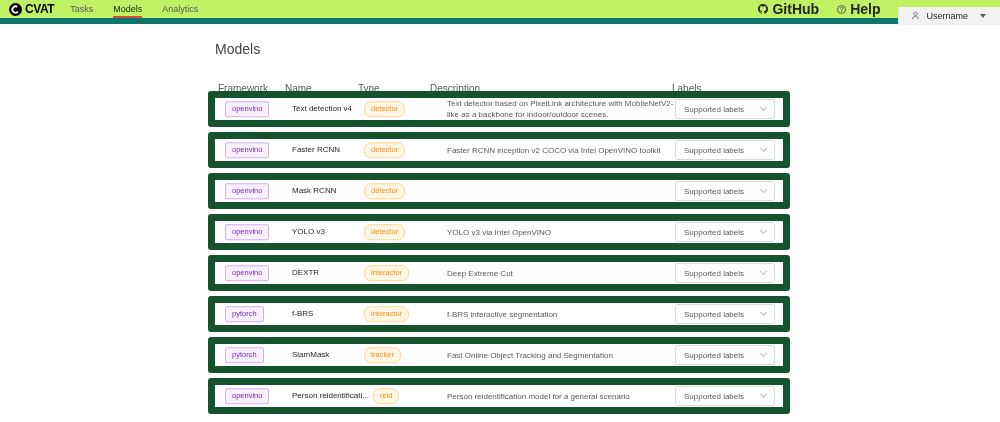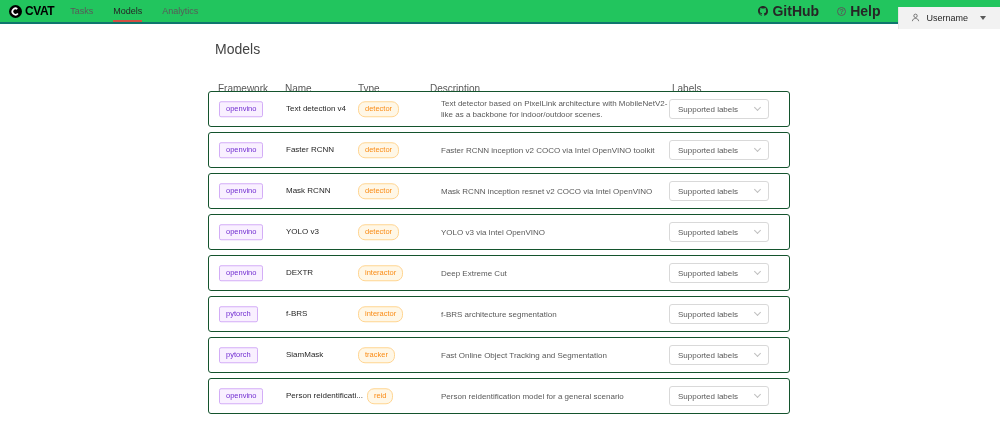--- a/index.html
+++ b/index.html
@@ -9,23 +9,23 @@
     font-family: "Liberation Sans", sans-serif;
     color: #262626;
     overflow: hidden;
   }
 
   
   .header {
     height: 24px;
     display: flex;
     align-items: center;
-    border-bottom: 2px solid #0f766e;
+    border-bottom: 6px solid #0f766e;
     padding-left: 9px;
-    background: #22c55e;
+    background: #bef264;
   }
   .logo { display: flex; align-items: center; gap: 3px; cursor: pointer; }
   .logo-text { font-size: 12px; font-weight: bold; letter-spacing: -0.4px; color: #000; }
   .nav { display: flex; align-items: center; gap: 20px; margin-left: 16px; height: 100%; }
   .nav-item {
     font-size: 9px; color: #595959; height: 100%;
     display: flex; align-items: center; cursor: pointer;
     border-bottom: 2px solid transparent; padding-top: 2px;
   }
   .nav-item.active { color: #262626; border-bottom-color: #d14f43; }
@@ -57,21 +57,21 @@
   .table-head { position: relative; height: 12px; margin-bottom: 8px; }
   .table-head span { position: absolute; top: 12px; font-size: 10px; color: #595959; }
   .th-framework { left: 10px; }
   .th-name { left: 77px; }
   .th-type { left: 150px; }
   .th-description { left: 222px; }
   .th-labels { left: 464px; }
 
   .card {
     position: relative; height: 36px; width: 582px;
-    background: #fff; border: 1px solid #14532d; border-radius: 3px;
+    background: #fff; border: 7px solid #14532d; border-radius: 3px;
     margin-bottom: 5px;
   }
   .vcenter { position: absolute; top: 50%; transform: translateY(-50%); }
   .cell-fw { left: 10px; }
   .name-type { left: 77px; display: flex; align-items: center; }
   .cell-name { font-size: 8px; color: #262626; white-space: nowrap; min-width: 72px; padding-right: 4px; }
   .cell-desc { left: 232px; width: 234px; font-size: 8px; line-height: 11px; color: #595959; }
   .cell-labels { left: 460px; text-align: right; }
 
   .tag {
@@ -169,21 +169,20 @@
       <span class="chev"></span>
     </div>
   </div>
 
   <div class="card">
     <span class="tag tag-purple vcenter cell-fw">openvino</span>
     <div class="vcenter name-type">
       <span class="cell-name">Mask RCNN</span>
       <span class="tag tag-orange">detector</span>
     </div>
-    <div class="vcenter cell-desc">Mask RCNN inception resnet v2 COCO via Intel OpenVINO</div>
     <div class="vcenter cell-labels select">
       <span class="select-text">Supported labels</span>
       <span class="chev"></span>
     </div>
   </div>
 
   <div class="card">
     <span class="tag tag-purple vcenter cell-fw">openvino</span>
     <div class="vcenter name-type">
       <span class="cell-name">YOLO v3</span>
@@ -208,21 +207,21 @@
       <span class="chev"></span>
     </div>
   </div>
 
   <div class="card">
     <span class="tag tag-purple vcenter cell-fw">pytorch</span>
     <div class="vcenter name-type">
       <span class="cell-name">f-BRS</span>
       <span class="tag tag-orange">interactor</span>
     </div>
-    <div class="vcenter cell-desc">f-BRS architecture segmentation</div>
+    <div class="vcenter cell-desc">f-BRS interactive segmentation</div>
     <div class="vcenter cell-labels select">
       <span class="select-text">Supported labels</span>
       <span class="chev"></span>
     </div>
   </div>
 
   <div class="card">
     <span class="tag tag-purple vcenter cell-fw">pytorch</span>
     <div class="vcenter name-type">
       <span class="cell-name">SiamMask</span>

